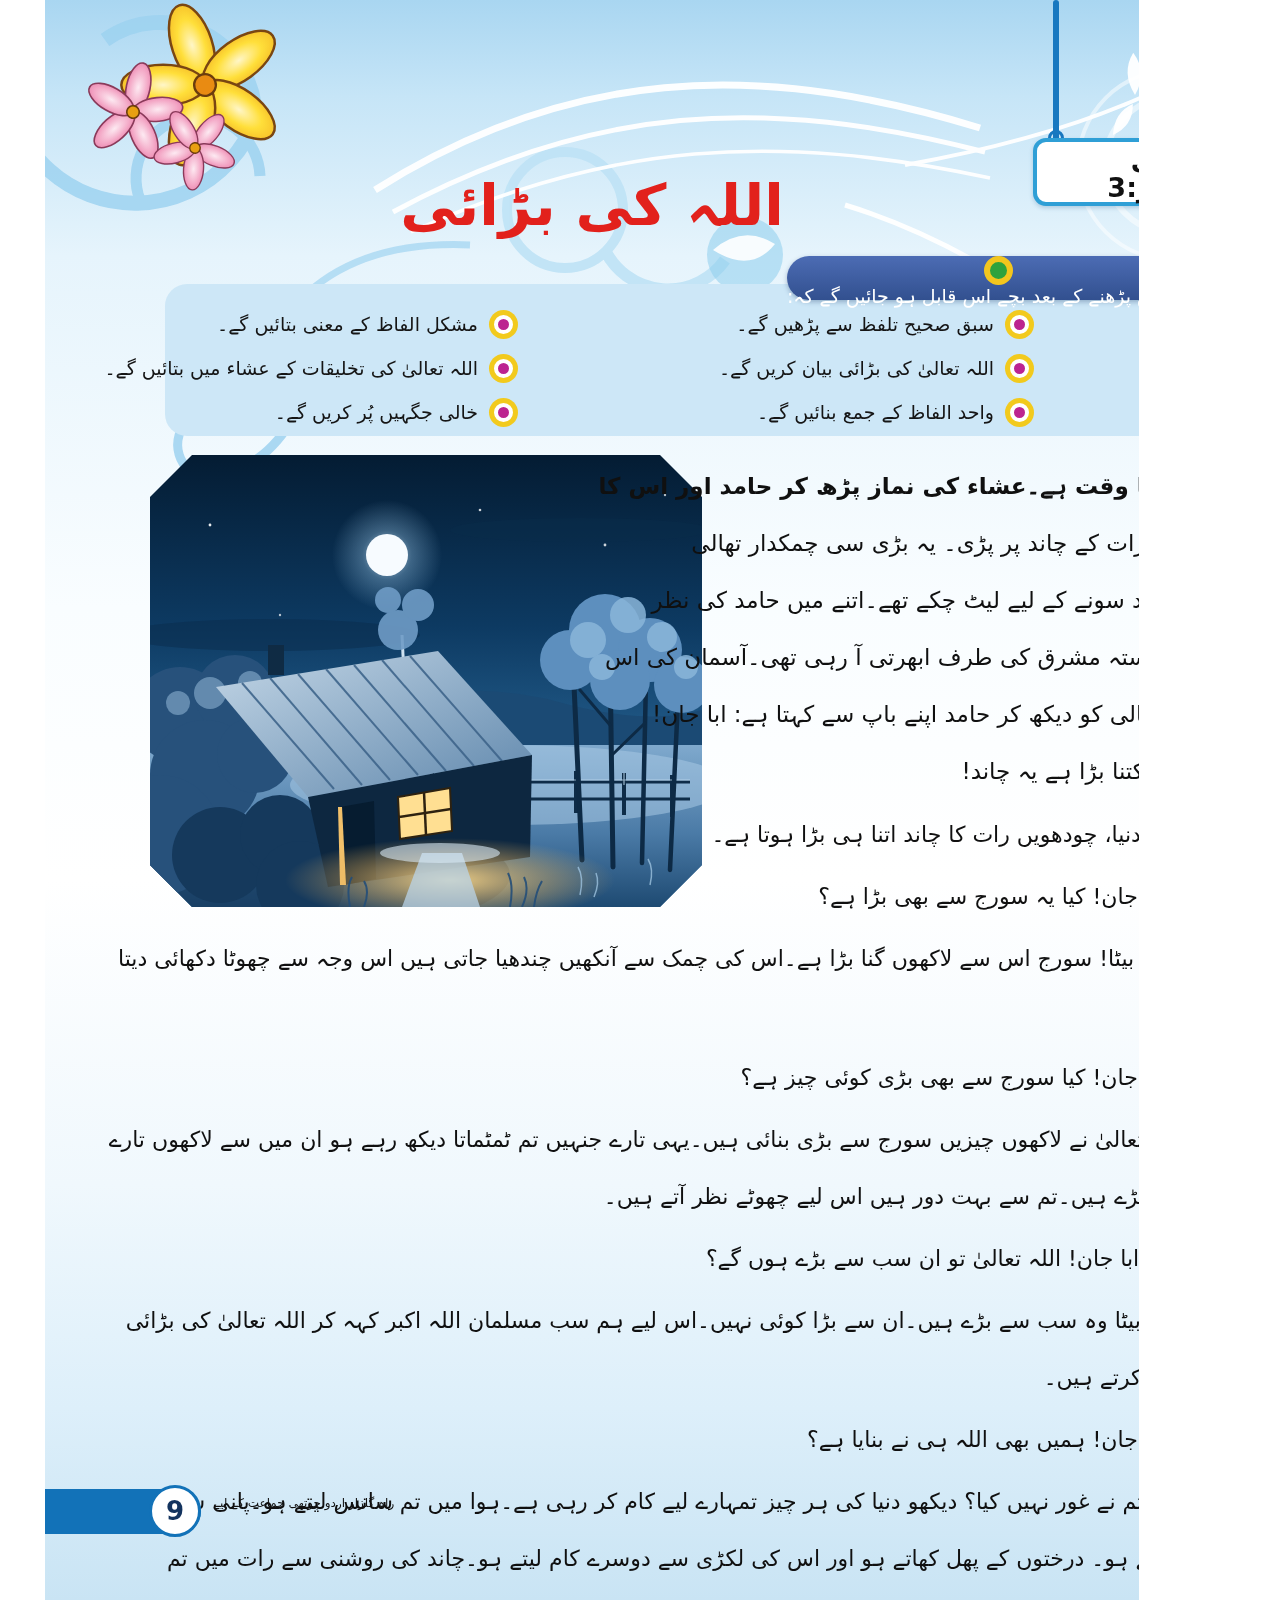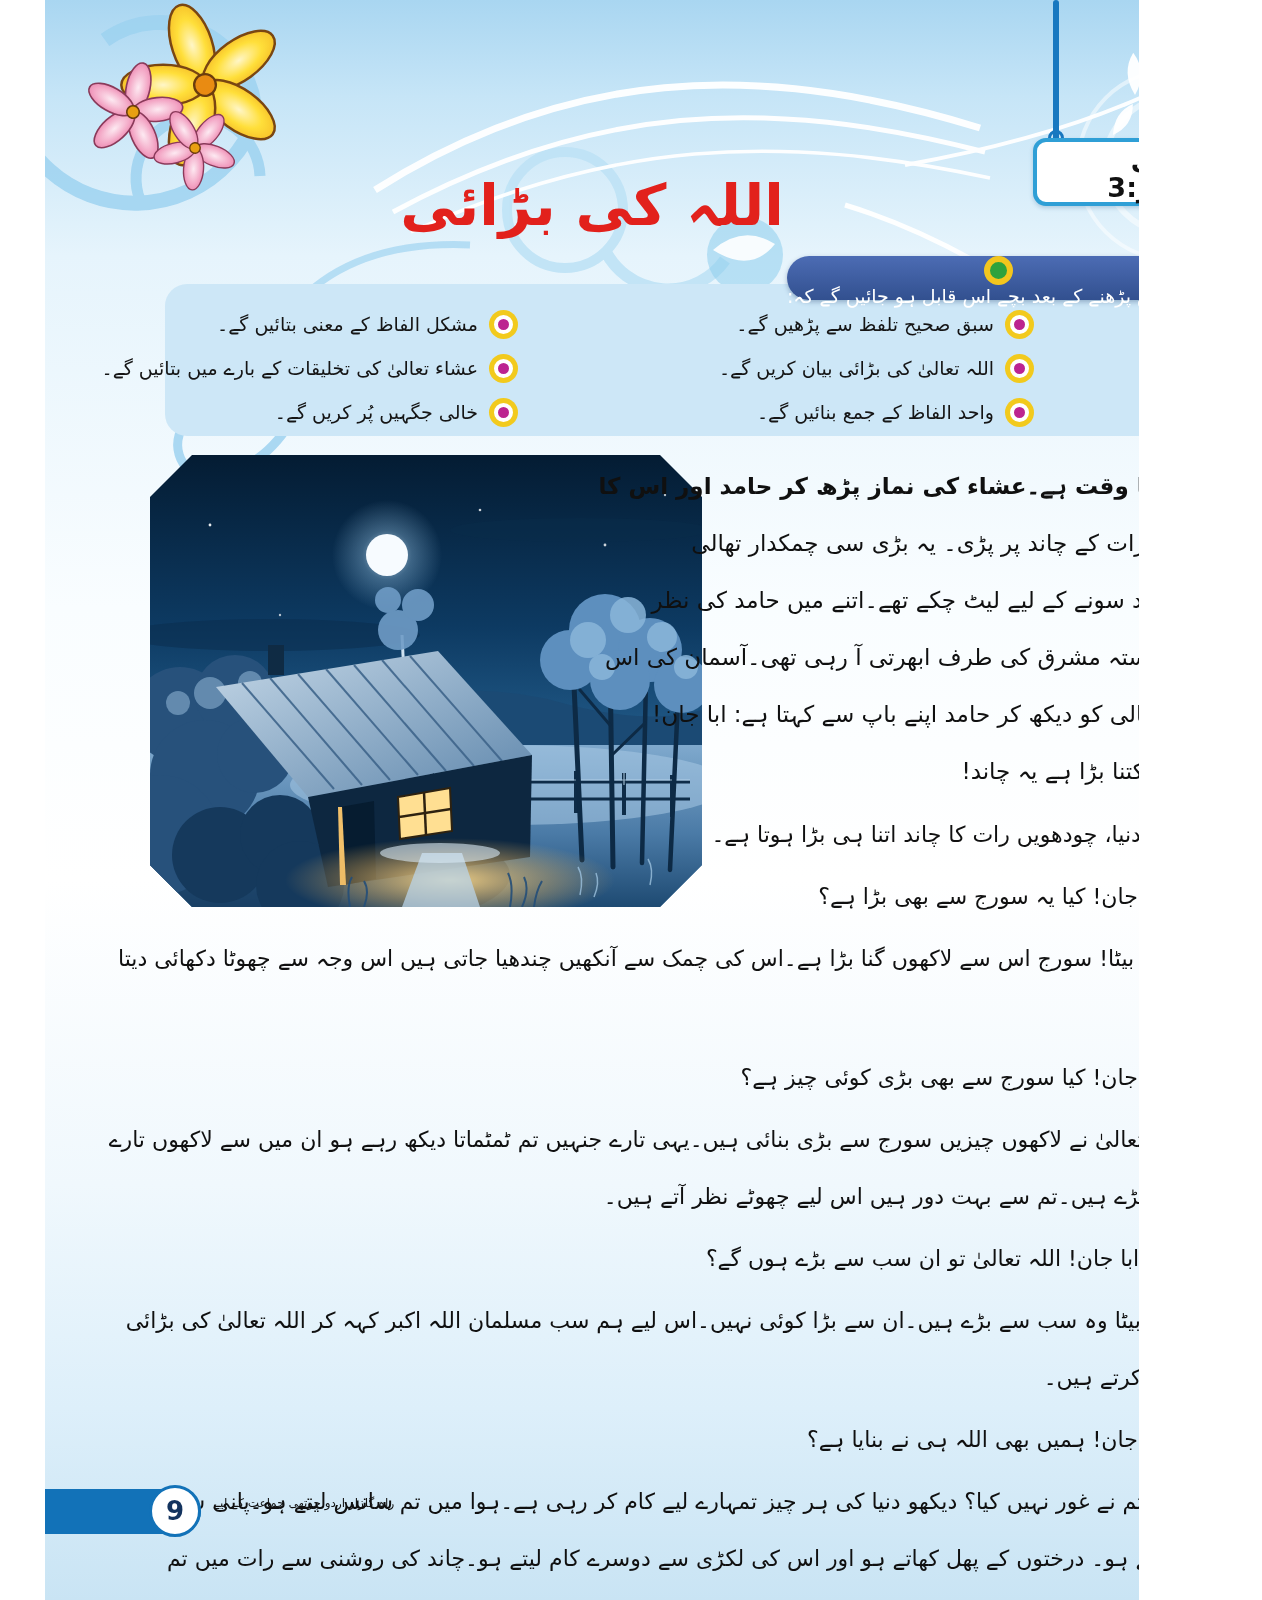--- a/index.html
+++ b/index.html
@@ -177,21 +177,21 @@
       <span class="obj-text">واحد الفاظ کے جمع بنائیں گے۔</span>
     </div>
   </div>
   <div class="obj-col left">
     <div class="obj-item">
       <span class="bullet"></span>
       <span class="obj-text">مشکل الفاظ کے معنی بتائیں گے۔</span>
     </div>
     <div class="obj-item">
       <span class="bullet"></span>
-      <span class="obj-text">عشاء تعالیٰ کی تخلیقات کے بارے میں بتائیں گے۔</span>
+      <span class="obj-text">اللہ تعالیٰ کی تخلیقات کے عشاء میں بتائیں گے۔</span>
     </div>
     <div class="obj-item">
       <span class="bullet"></span>
       <span class="obj-text">خالی جگہیں پُر کریں گے۔</span>
     </div>
   </div>
 
   <svg class="scene" viewBox="0 0 552 452" aria-hidden="true">
     <defs>
       <clipPath id="octo">

